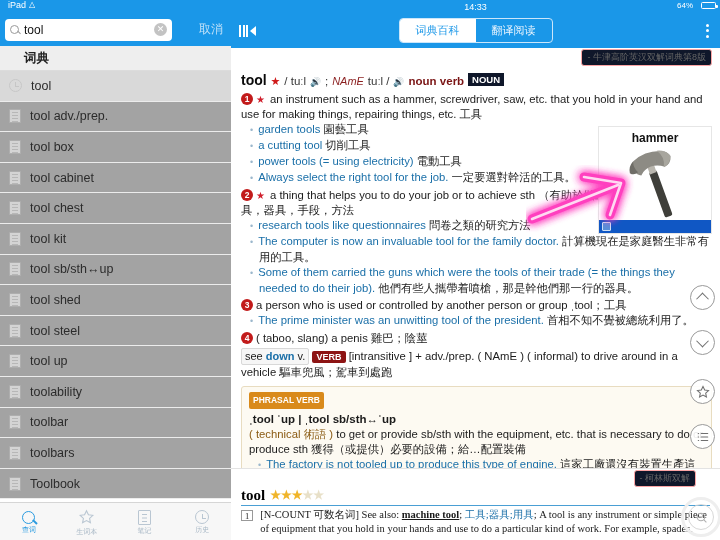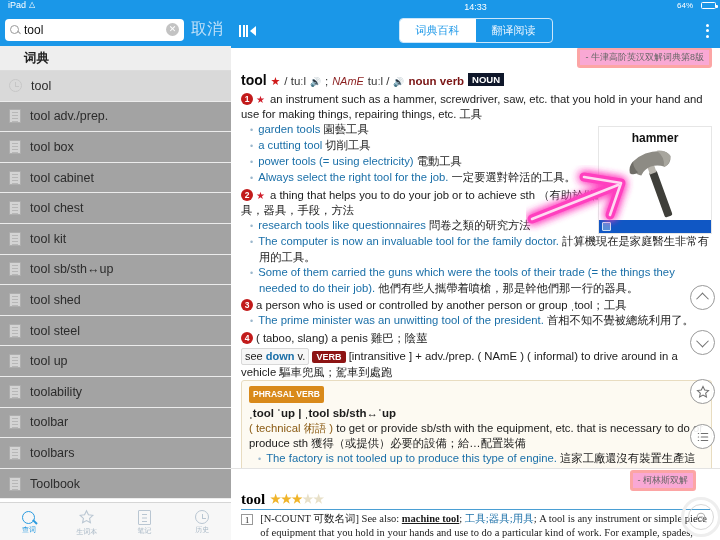--- a/index.html
+++ b/index.html
@@ -33,21 +33,21 @@
   #search-field .mag::after{
     content:""; position:absolute; width:4px; height:1.4px; background:#9a9a9a;
     right:-3px; bottom:0px; transform:rotate(45deg);
   }
   #search-value { font-size:12px; color:#111; }
   #clear-btn {
     width:13px; height:13px; border-radius:50%; background:#c3c3c3; color:#fff;
     font-size:9px; line-height:13px; text-align:center; margin-left:auto;
     font-family:"DejaVu Sans",sans-serif;
   }
-  #cancel-btn { font-size:16px; color:#bfe0f8; padding:0 3px; white-space:nowrap; }
+  #cancel-btn { font-size:12px; color:#bfe0f8; padding:0 3px; white-space:nowrap;margin-left:20px; }
   #dict-header {
     height:25px; background:#eeeeee; border-bottom:1px solid #dcdcdc;
     display:flex; align-items:center; padding-left:24px;
     font-size:12.5px; font-weight:bold; color:#222;
   }
   #word-list { height:454px; overflow:hidden; }
   .word-row {
     height:30.6px; display:flex; align-items:center; gap:9px; padding-left:9px;
     border-bottom:1px solid #ececec; background:#a3a3a3;
   }
@@ -133,22 +133,22 @@
   }
   .seg { font-size:11px; padding:4px 16px; color:#eaf5ff; white-space:nowrap; }
   .seg.active { background:#fff; color:#1a97e8; }
   #more-btn { margin-left:auto; display:flex; flex-direction:column; gap:2.5px; padding:3px; }
   #more-btn i { width:3px; height:3px; background:#fff; border-radius:50%; display:block; }
   #dict-tag-bar {
     height:19px; display:flex; justify-content:flex-end; align-items:center;
     padding-right:8px; background:#fff;
   }
   .dict-tag {
-    font-size:9px; color:#666; border:3px solid #fca5a5; border-radius:3px;
-    padding:1px 5px; background:#f9a8d4;
+    font-size:9px; color:#666; border:1px solid #fca5a5; border-radius:3px;
+    padding:1px 5px; background:#0f172a;
   }
   #entry-body {
     position:relative; padding:5px 8px 0 10px; font-size:11.3px; line-height:15px;
     color:#1b1b1b; height:420px; overflow:hidden;
   }
   .hw-line { font-size:14px; font-weight:bold; color:#0a0a0a; margin-bottom:1px; }
   .hw-line .star { color:#cf1b1b; font-size:11px; }
   .hw-line .phon { font-weight:normal; font-size:11.5px; color:#333; }
   .hw-line .namE { font-weight:normal; font-style:italic; font-size:11px; color:#8b1f1f; }
   .hw-line .pos { font-weight:bold; font-size:11.5px; color:#7a1414; }
@@ -170,21 +170,21 @@
   .see-down {
     display:inline-block; border:1px solid #d8d8d8; background:#f6f6f6;
     padding:0 3px; font-size:11px; border-radius:2px;
   }
   .see-down b { color:#1a6fa8; }
   .badge-verb {
     background:#8d1414; color:#fff; font-size:9px; font-weight:bold;
     padding:1px 4px; border-radius:2px;
   }
   #pv-box {
-    margin-top:0; border:1px solid #e8dcc0; background:#fdfaf2;
+    margin-top:6px; border:1px solid #e8dcc0; background:#fdfaf2;
     border-radius:3px; padding:5px 7px 6px 7px; position:relative;
   }
   .badge-pv {
     display:inline-block; background:#d98a1b; color:#fff; font-size:8.5px;
     font-weight:bold; padding:1px 4px; border-radius:2px; margin-bottom:3px;
   }
   .pv-hw { font-weight:bold; font-size:11.5px; }
   .brown { color:#8a5a12; }
   
   #figure {

